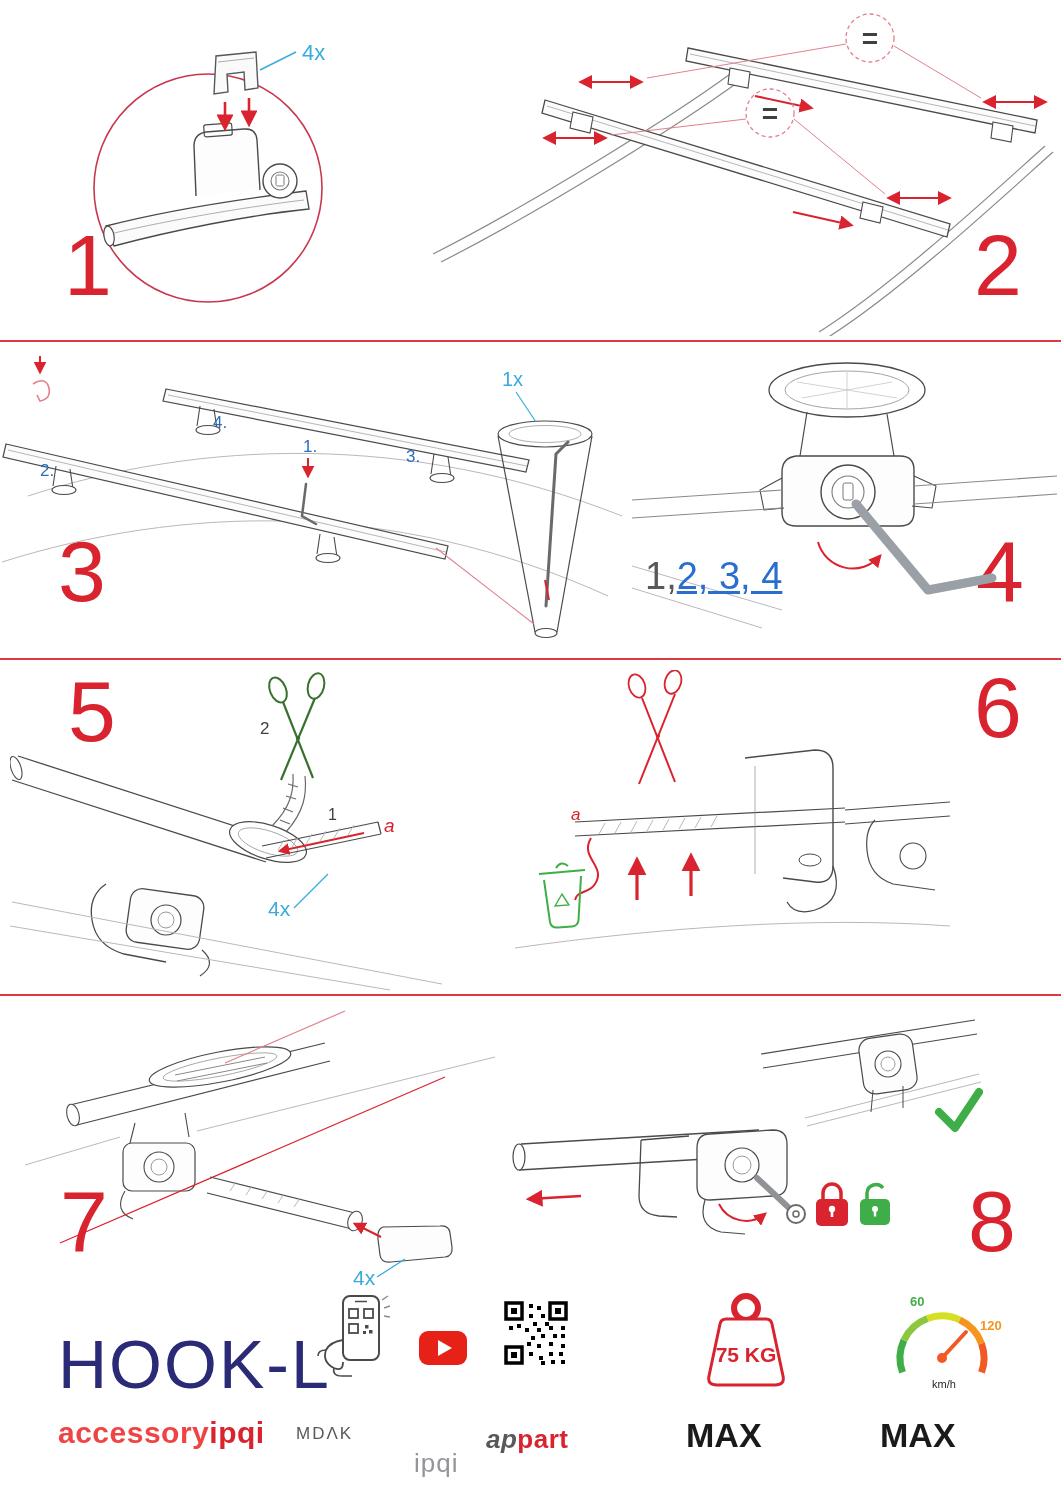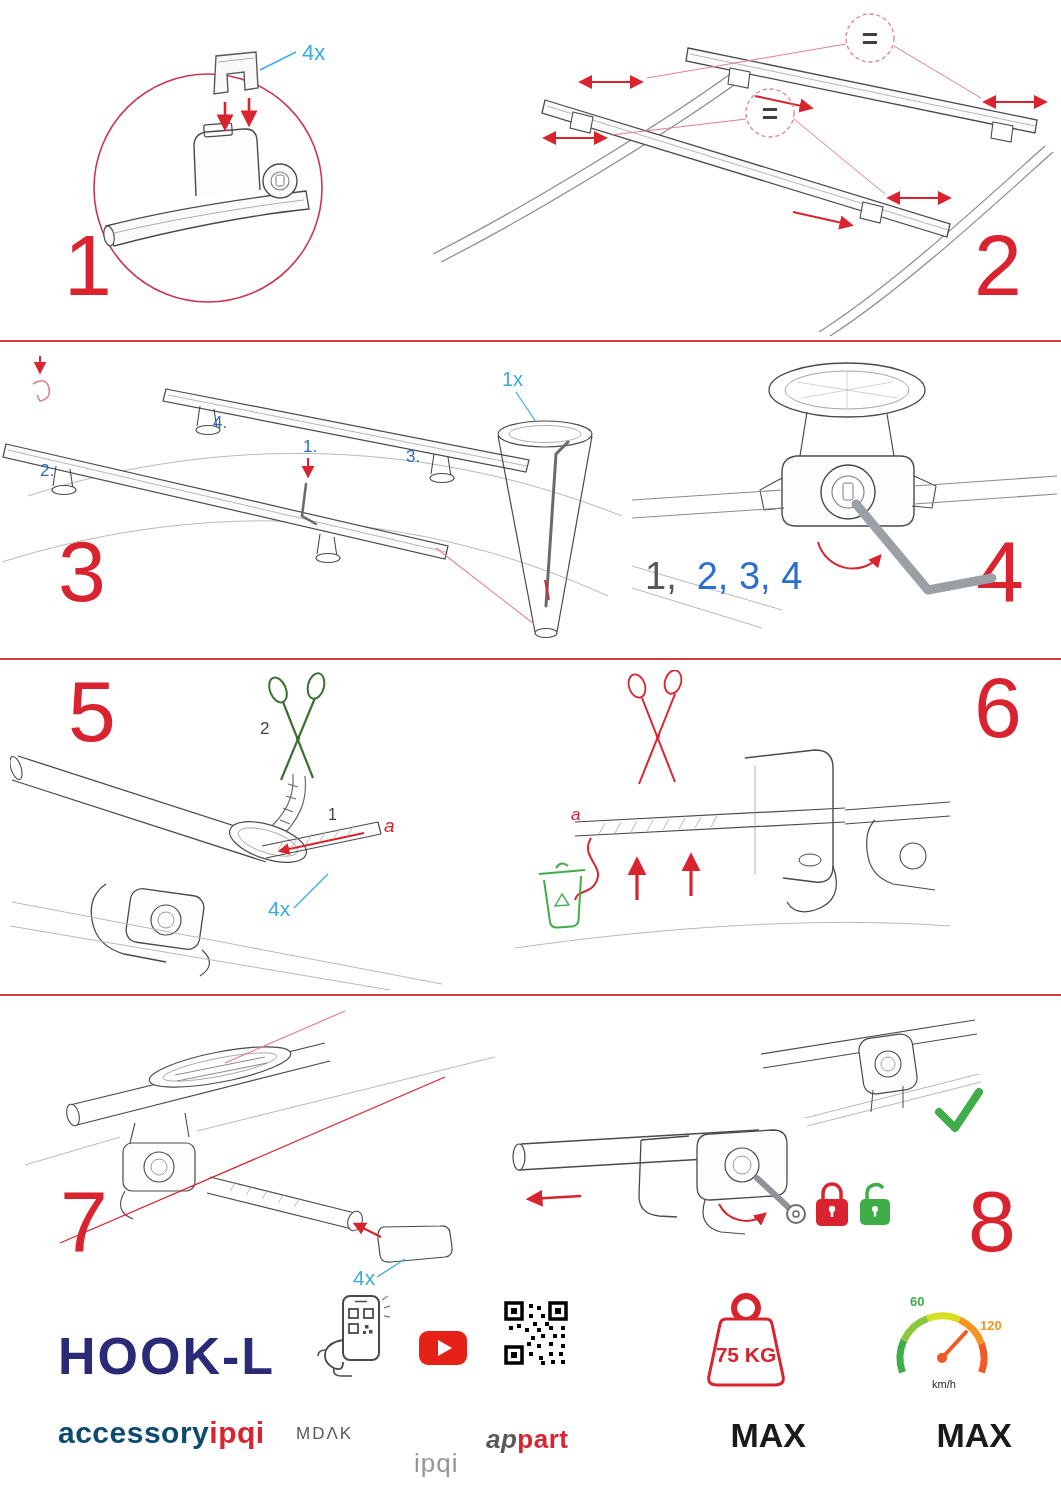--- a/index.html
+++ b/index.html
@@ -11,31 +11,31 @@
   .abs { position:absolute; }
   svg { display:block; }
   svg text { font-family:"Liberation Sans", sans-serif; }
   .stepnum {
     font-size:86px; line-height:1; font-weight:400;
     color:var(--red,#d9232e); letter-spacing:0;
   }
   .divider { left:0; width:1061px; height:2px; background:var(--red,#d9232e); opacity:.9; }
   .seq { font-size:38px; line-height:1.1; font-weight:400; white-space:nowrap; }
   .seq .g { color:var(--gray,#58595b); }
-  .seq .b { color:var(--seq-blue,#2b6fce); margin-left:20px; }
-  .product-name { font-size:52px; line-height:1; font-weight:bold; color:var(--navy,#2b2a77); letter-spacing:2px;text-align:center; }
+  .seq .b { color:var(--seq-blue,#2b6fce); margin-left:0;text-decoration:underline; }
+  .product-name { font-size:68px; line-height:1; font-weight:normal; color:var(--navy,#2b2a77); letter-spacing:2px;text-align:center; }
   .brand { font-size:30px; line-height:1.1; font-weight:bold; letter-spacing:0.5px; }
-  .brand .g { color:#0c4a6e; }
+  .brand .g { color:#ef4444; }
   .brand .r { color:var(--red,#d9232e); }
   .logo-mdak { font-size:17px; font-weight:normal; color:var(--gray,#58595b); letter-spacing:2px; }
   .logo-ipqi { font-size:26px; font-weight:normal; color:var(--light-gray,#939598); letter-spacing:1px;margin-top:24px; }
   .logo-apline { font-size:26px; font-weight:bold; letter-spacing:0.5px; }
   .logo-apline .g { color:var(--gray,#58595b);font-style:italic; }
   .logo-apline .r { color:var(--red,#d9232e); }
-  .max-label { font-size:34px; font-weight:bold; color:var(--black,#1a1a1a); text-align:right; }
+  .max-label { font-size:34px; font-weight:bold; color:var(--black,#1a1a1a); text-align:left; }
 </style>
 </head>
 <body>
 
 <div>
 
   <div class="abs divider" style="top:340px"></div>
   <div class="abs divider" style="top:658px"></div>
   <div class="abs divider" style="top:994px"></div>
 

